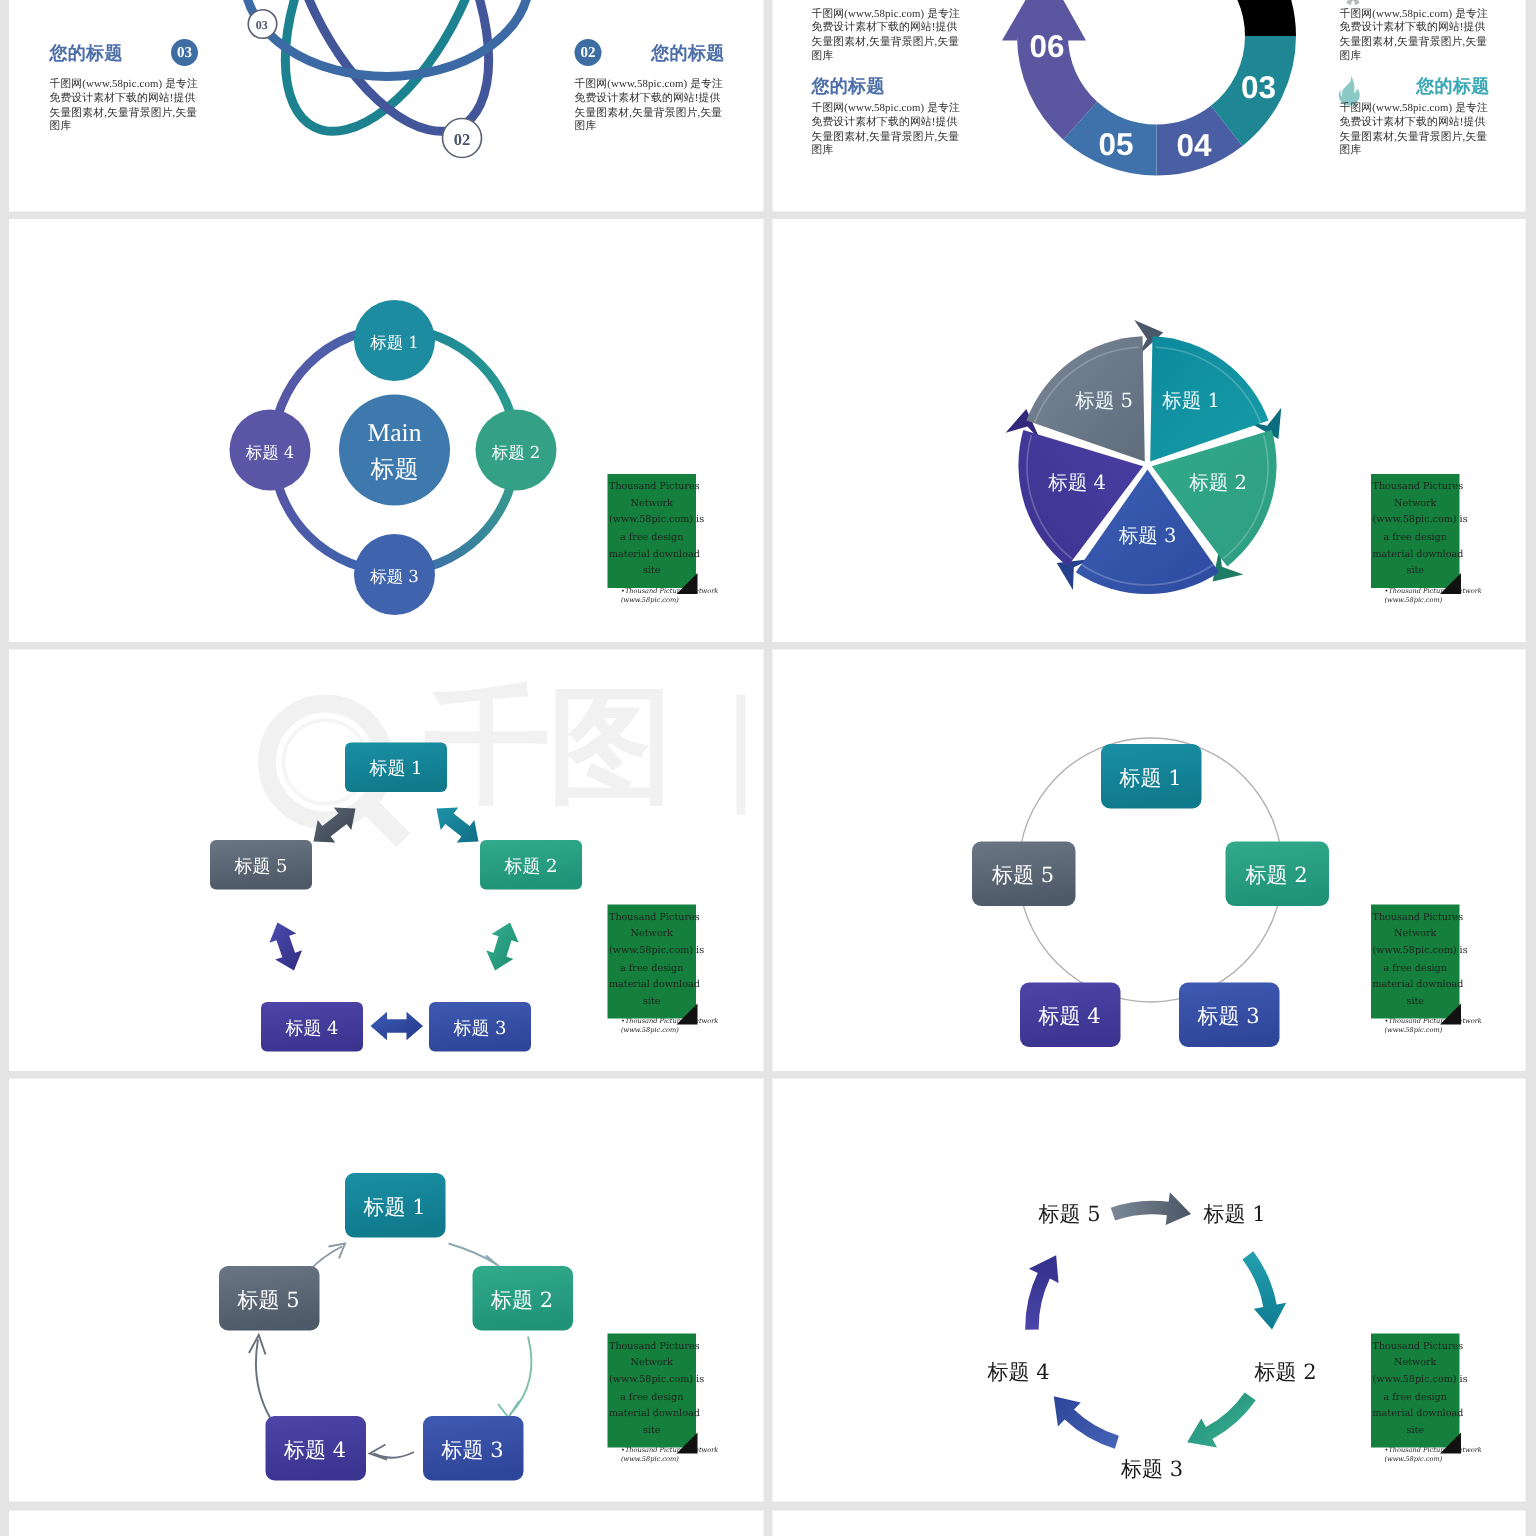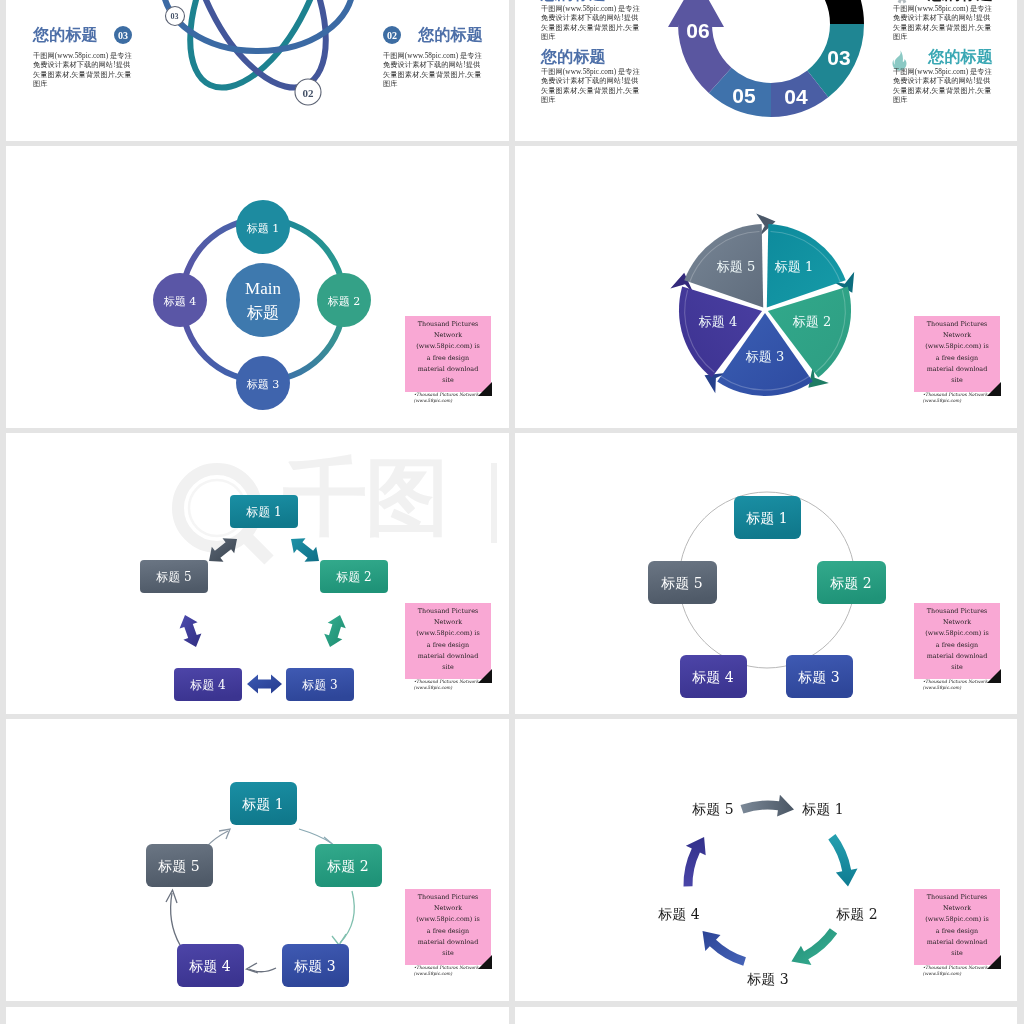--- a/index.html
+++ b/index.html
@@ -14,21 +14,21 @@
   .sl-r1{top:146px;height:282px;}
   .sl-r2{top:433px;height:281px;}
   .sl-r3{top:719px;height:282px;}
   .sl-r4{top:1007px;height:17px;}
   svg{display:block;}
   .abs{position:absolute;}
 
   
   .tblock{position:absolute;width:140px;}
   .trow{display:flex;align-items:center;height:20px;}
-  .ttitle{font-family:"DejaVu Sans",sans-serif;font-size:16px;font-weight:bold;
+  .ttitle{font-family:"DejaVu Sans",sans-serif;font-size:12px;font-weight:bold;
           letter-spacing:0.2px;white-space:nowrap;}
   .c-blue{color:#4d6fa8;}
   .c-dark{color:#1b1b1b;}
   .c-teal{color:#3aa8b4;}
   .tbadge{display:inline-flex;align-items:center;justify-content:center;
           width:18px;height:18px;border-radius:50%;background:#3d6da3;color:#fff;
           font-family:"Liberation Serif",serif;font-size:10px;font-weight:bold;}
   .tbody{margin-top:4px;font-family:Liberation Serif, serif;font-size:7.2px;
          line-height:9.4px;color:#2e2e2e;width:138px;word-break:break-all;
          letter-spacing:.1px;}
@@ -56,21 +56,21 @@
   .s2l .ttitle,.s2r .ttitle{display:block;line-height:16px;}
   .s2l .tbody,.s2r .tbody{width:100px;margin-top:3px;}
 
   
   .h3main{font-family:"Liberation Serif",serif;font-size:17px;fill:#fff;text-anchor:middle;}
   .h3main2{font-family:"DejaVu Serif",serif;font-size:16px;fill:#fff;text-anchor:middle;}
   .h3lab{font-family:"DejaVu Serif",serif;font-size:11px;fill:#fff;text-anchor:middle;}
 
   
   .wmnote{position:absolute;left:399px;top:170px;width:82px;}
-  .wmbox{position:relative;width:86px;height:76px;background:#f9a8d4;
+  .wmbox{position:relative;width:59px;height:76px;background:#15803d;
          padding:3px 1px 0;box-sizing:border-box;}
   .wml{font-family:"DejaVu Serif",serif;font-size:6.4px;line-height:11.2px;
        color:#1e1e1e;text-align:center;white-space:nowrap;}
   .wmfold{position:absolute;right:-1px;bottom:-4px;width:0;height:0;
           border-left:14px solid transparent;border-bottom:14px solid #111;}
   .wmcap{font-family:"DejaVu Serif",serif;font-style:italic;font-size:4.4px;
          line-height:6.2px;color:#242424;margin-left:9px;white-space:nowrap;}
   .wmnote .wmcap:first-of-type{margin-top:5px;}
 
   

